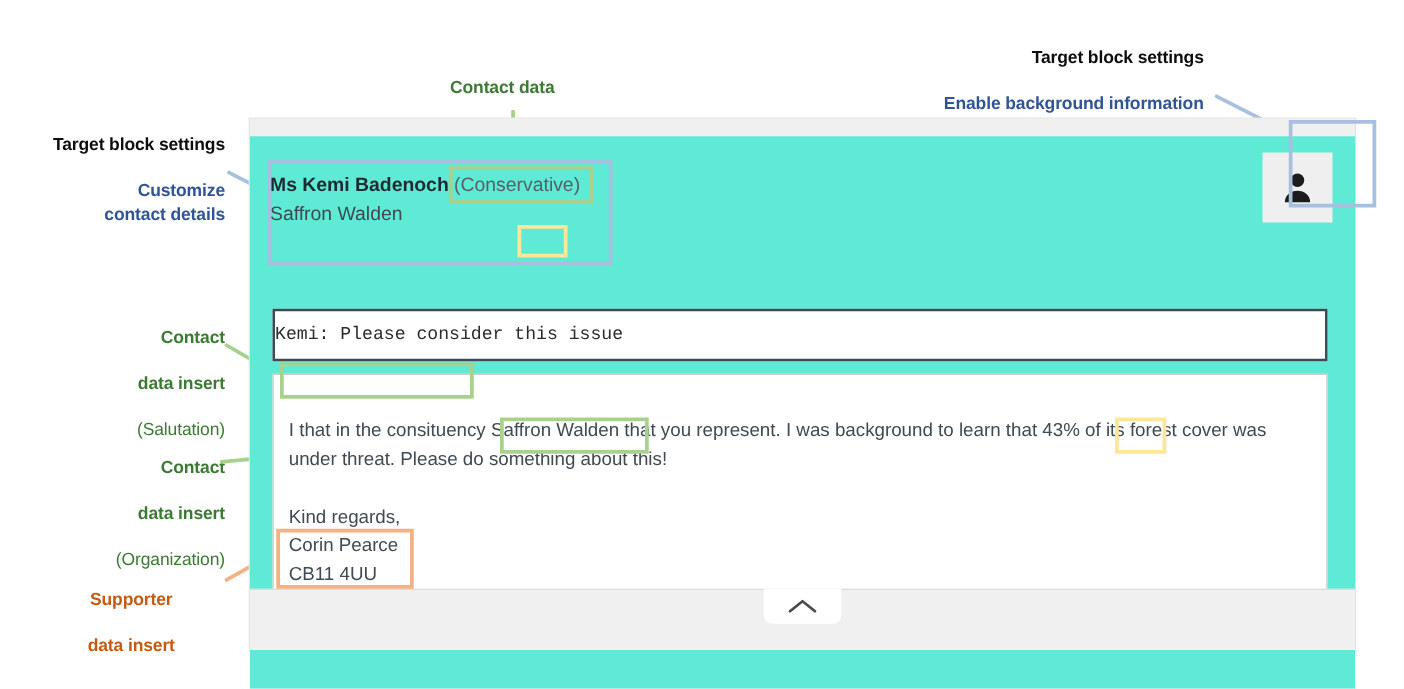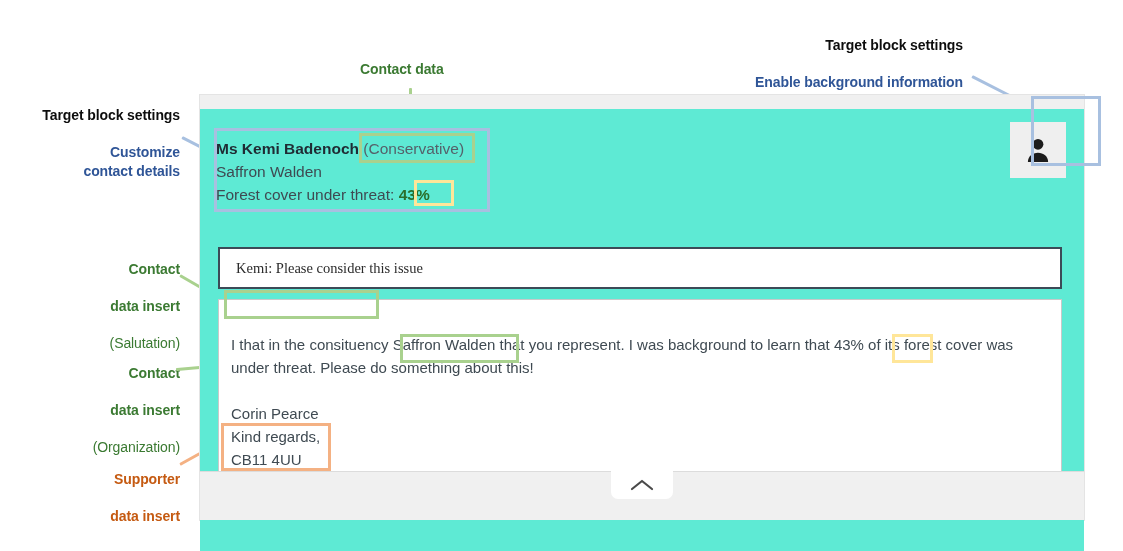--- a/index.html
+++ b/index.html
@@ -137,24 +137,24 @@
     position: absolute;
     left: 18px;
     top: 138px;
     width: 844px;
     height: 42px;
     border: 2px solid #3c4a57;
     background: #ffffff;
     box-sizing: border-box;
     display: flex;
     align-items: center;
-    padding-left: 16px;
+    padding-left: 0;
     font-size: 14.5px;
     color: #2b2b2b;
-    font-family: Liberation Serif, serif;
+    font-family: Liberation Mono, monospace;
   }
 
   
   #body-field {
     position: absolute;
     left: 18px;
     top: 190px;
     width: 844px;
     height: 198px;
     border: 1px solid #c9c9c9;
@@ -234,62 +234,58 @@
               transform: rotate(30deg);"></div>
 
   <div class="anno ta-right" style="left:10px; top:346px; width:170px;">
     <span class="anno-green">Contact</span><br>
     <span class="anno-green">data insert</span><br>
     <span class="anno-green sub">(Organization)</span>
   </div>
   <div class="lead" style="left:176px; top:368px; width:228px; height:3px; background:#a9d18e;
               transform: rotate(-5deg);"></div>
 
-  <div class="anno ta-right" style="left:10px; top:452px; width:170px;">
+  <div class="anno ta-right" style="left:20px; top:452px; width:170px;text-align:center;">
     <span class="anno-orange">Supporter</span><br>
     <span class="anno-orange">data insert</span>
   </div>
   <div class="lead" style="left:180px; top:463px; width:48px; height:3px; background:#f4b183;
               transform: rotate(-29deg);"></div>
 
   <div id="card">
 
     <div id="card-topbar"></div>
 
     <div id="card-body">
 
       <div id="contact-block">
         <div class="row">
           <span id="contact-name">Ms Kemi Badenoch</span>
           <span id="contact-party">(Conservative)</span>
         </div>
         <div class="row">Saffron Walden</div>
-        <div class="row">
-          <span>Forest cover under threat:</span>
-          <span id="ref-value">43%</span>
-        </div>
       </div>
 
       <div id="avatar-wrap">
         <svg width="30" height="30" viewBox="0 0 24 24">
           <circle cx="12" cy="7.4" r="4.3" fill="#1c1c1c"></circle>
           <path d="M3.9 21.5c0-4.5 3.7-7.4 8.1-7.4s8.1 2.9 8.1 7.4z" fill="#1c1c1c"></path>
         </svg>
       </div>
 
       <div id="subject-field">
         <span>Kemi: Please consider this issue</span>
       </div>
 
       <div id="body-field">
         <div class="gap"></div>
         <p><span>I that in the consituency </span><span>Saffron Walden</span><span> that you represent. I was background to learn that </span><span>43%</span><span> of its forest cover was under threat. Please do something about this!</span></p>
         <div class="gap"></div>
+        <p>Kind regards,</p>
         <p>Corin Pearce</p>
-        <p>Kind regards,</p>
         <p>CB11 4UU</p>
 
         <svg id="resize-grip" viewBox="0 0 13 13">
           <path d="M12 4 L4 12 M12 8 L8 12 M12 0.5 L0.5 12" stroke="#bdbdbd" stroke-width="1" fill="none"></path>
         </svg>
       </div>
 
     </div>
 
     <div id="card-footer">

